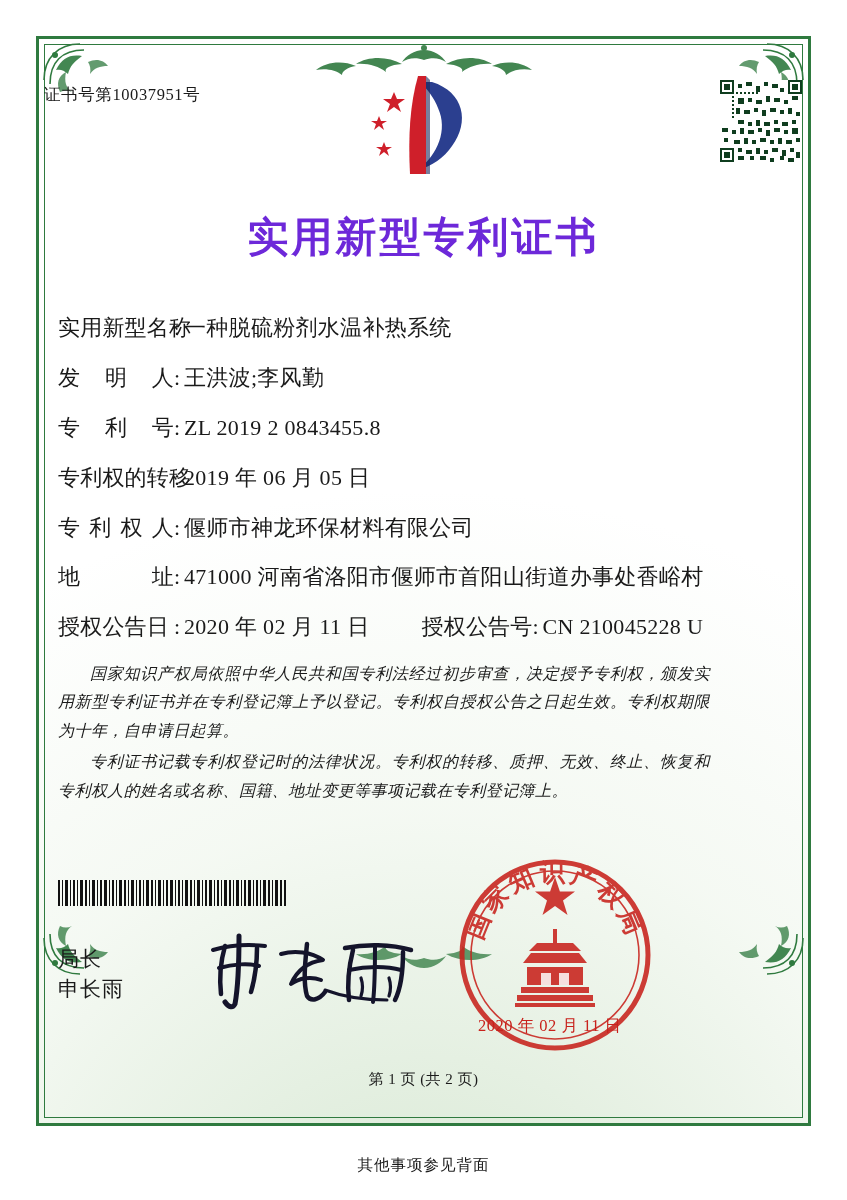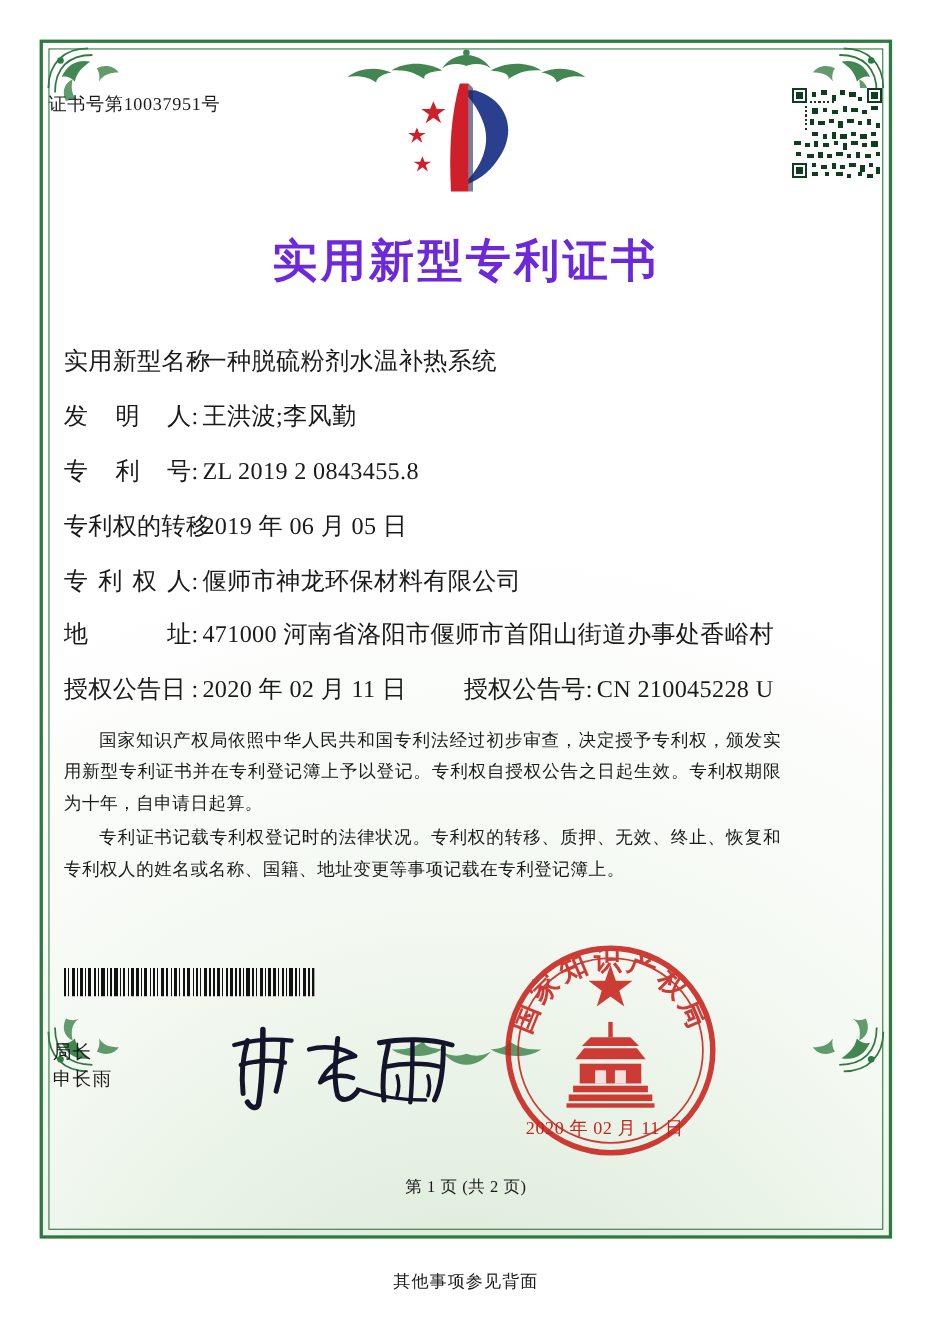--- a/index.html
+++ b/index.html
@@ -141,35 +141,36 @@
     left: 58px; top: 660px;
     width: 652px;
     font-size: 16px;
     line-height: 1.78;
     letter-spacing: 0.45px;
     text-align: justify;
   }
   .paragraphs p {
     margin: 0 0 3px 0;
     text-indent: 2em;
+    font-style: italic;
   }
 
   
   .barcode {
     position: absolute;
     left: 58px; top: 880px;
     width: 228px; height: 26px;
     overflow: hidden;
   }
 
   
   .sign-block {
     position: absolute;
-    left: 48px; top: 945px;
-    font-size: 17px;
+    left: 58px; top: 945px;
+    font-size: 21px;
     line-height: 1.42;
     letter-spacing: 1px;
   }
   .signature {
     position: absolute;
     left: 195px; top: 930px;
     width: 235px; height: 80px;
   }
 
   

